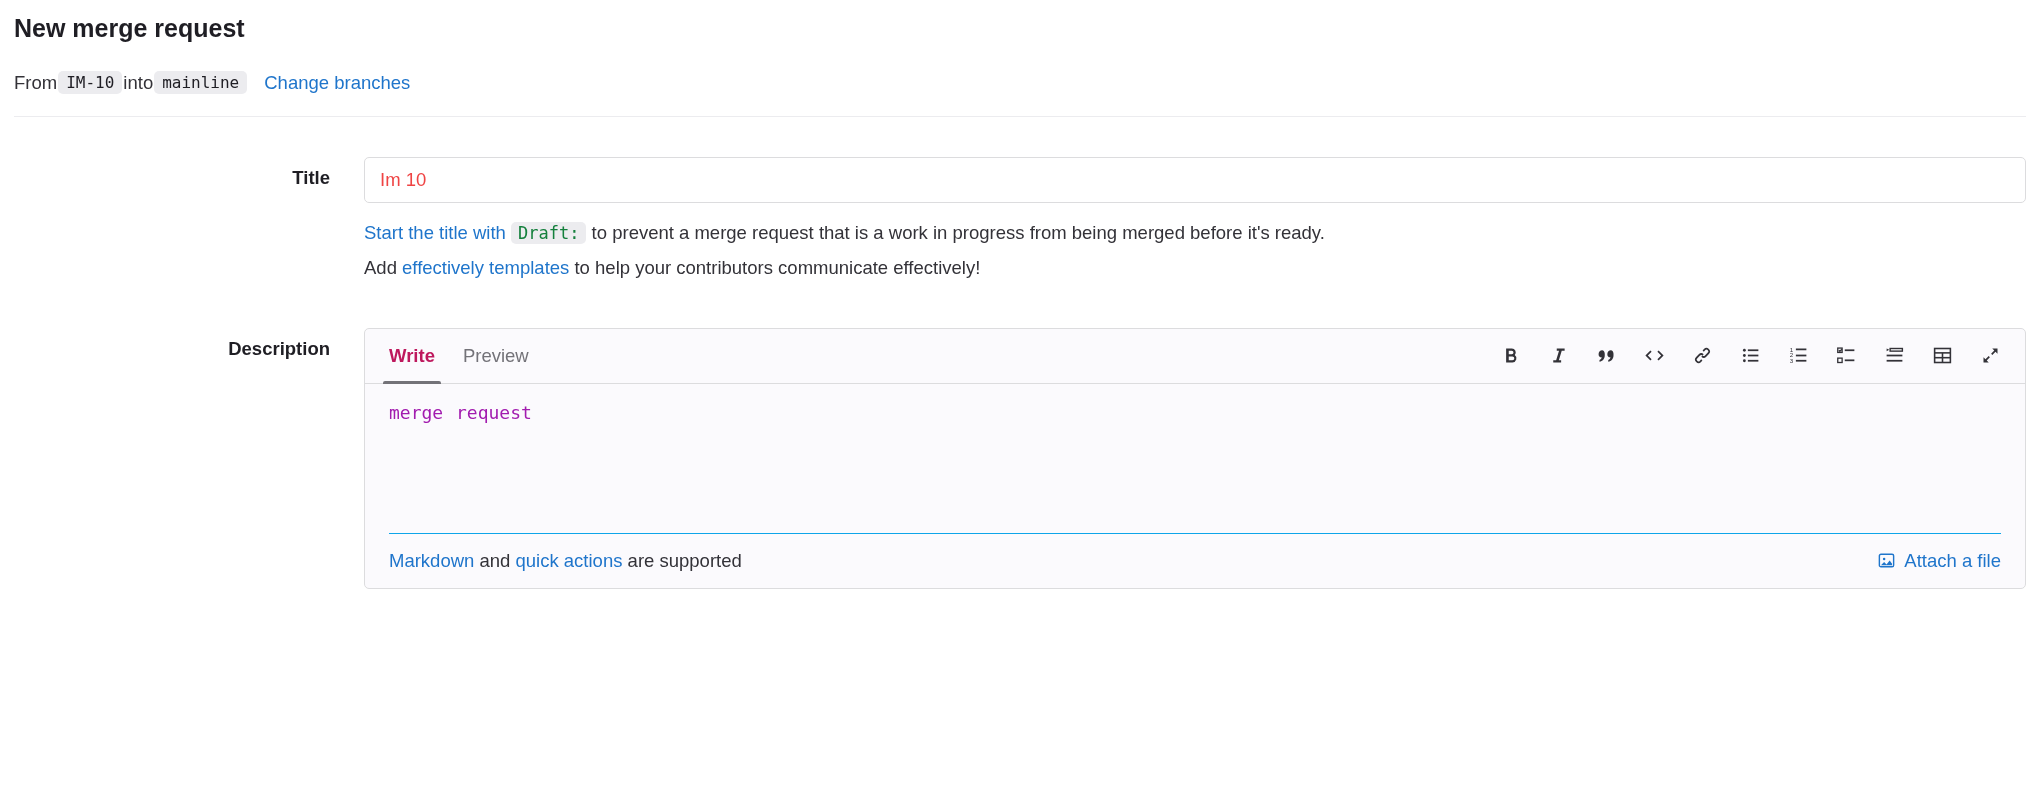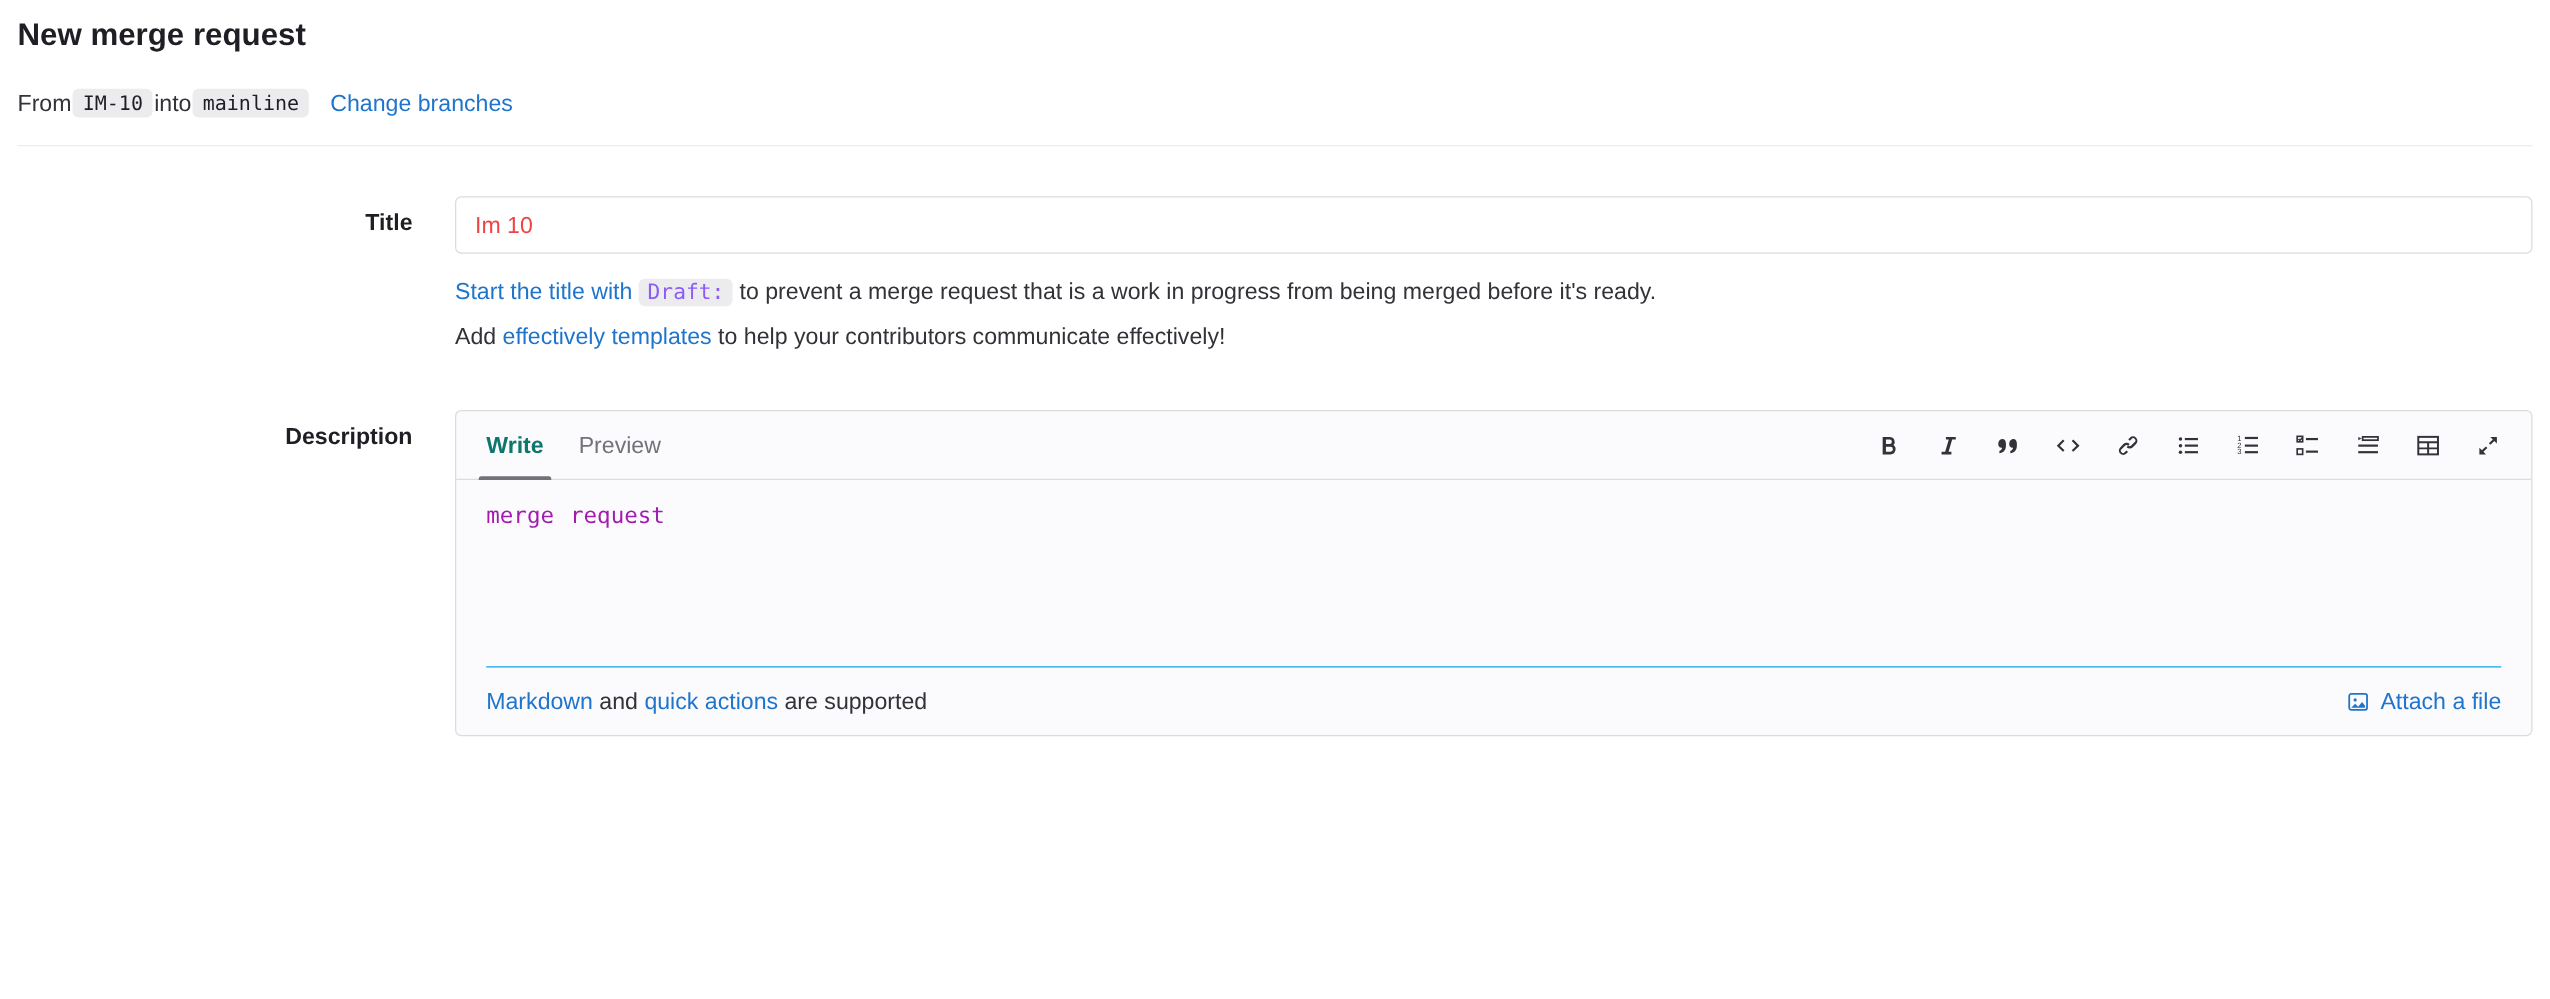--- a/index.html
+++ b/index.html
@@ -69,42 +69,42 @@
     line-height: 1.7;
     color: #333238;
   }
   .help-line { display: block; margin-bottom: 4px; }
   .inline-code {
     font-family: "SFMono-Regular", Menlo, Consolas, monospace;
     background: #ececef;
     border-radius: 5px;
     padding: 1px 7px;
     font-size: 17px;
-    color: #8b5cf6;
+    color: #15803d;
   }
   .editor-box {
     border: 1px solid #dcdcde;
     border-radius: 5px;
     background: #fbfafd;
   }
   .editor-tabs {
     display: flex;
     align-items: center;
     border-bottom: 1px solid #dcdcde;
     padding: 0 24px;
   }
   .tab {
     padding: 16px 0;
     margin-right: 28px;
     color: #737278;
     cursor: pointer;
     position: relative;
   }
   .tab.active {
-    color: #0f766e;
+    color: #be185d;
     font-weight: 600;
   }
   .tab.active::after {
     content: "";
     position: absolute;
     left: -6px;
     right: -6px;
     bottom: -1px;
     height: 3px;
     background: #737278;

